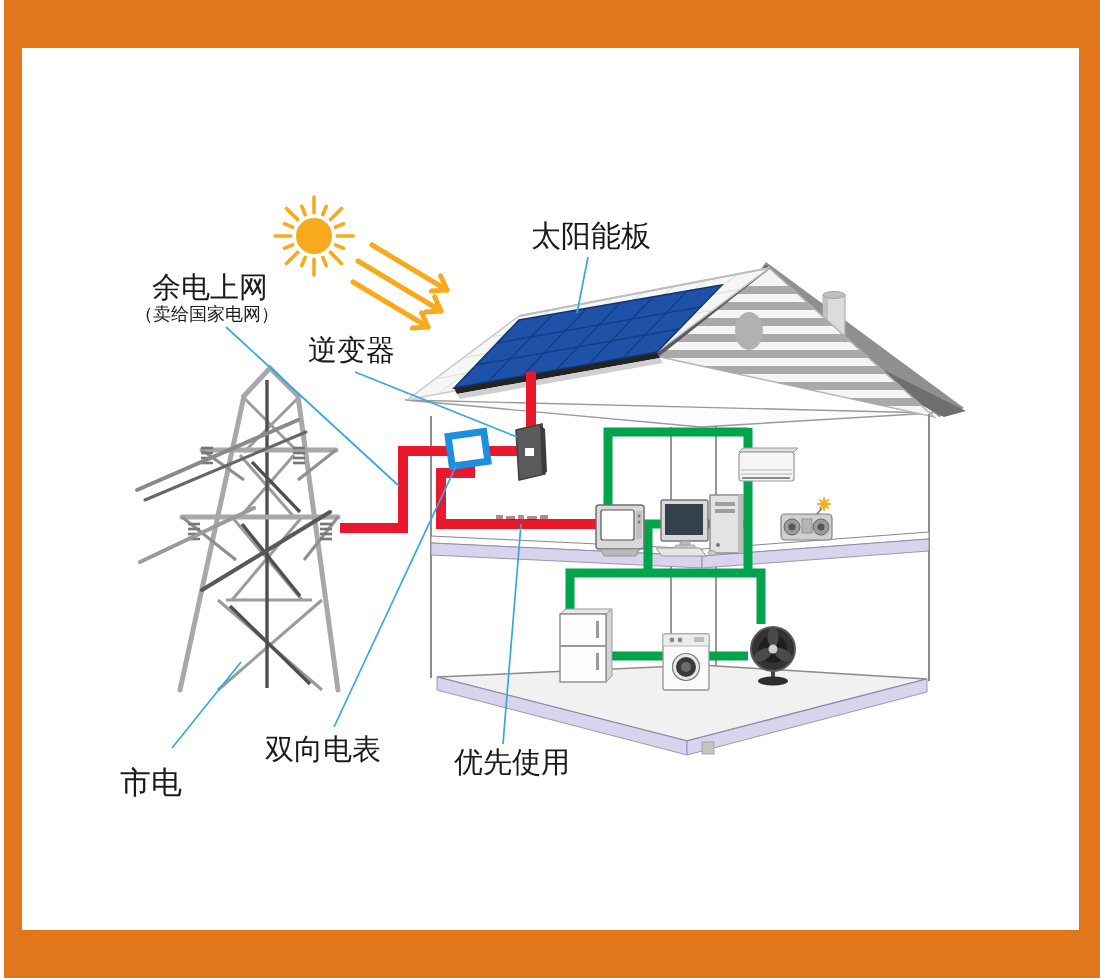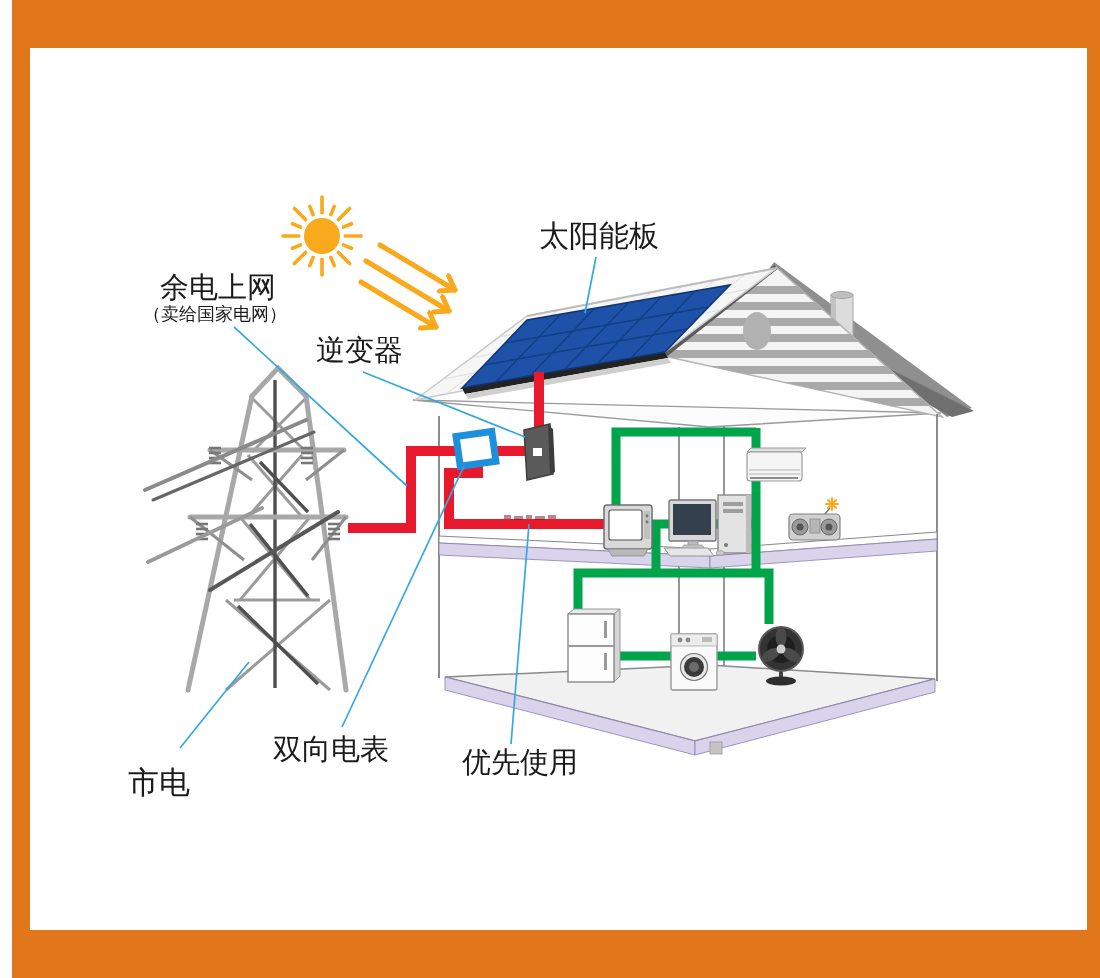--- a/index.html
+++ b/index.html
@@ -1,21 +1,21 @@
 <!DOCTYPE html>
 <html><head>
 <meta charset="utf-8">
 <style>
   html,body{margin:0;padding:0;}
   body{
     width:1100px;height:978px;position:relative;
     font-family:"Liberation Sans", sans-serif;
     background:#ffffff;overflow:hidden;
   }
-  #stage{position:absolute;left:12px;top:0;width:908px;height:978px;}
+  #stage{position:absolute;left:4px;top:0;width:908px;height:978px;}
   svg text{font-family:"Liberation Sans", sans-serif;fill:#1a1a1a;}
 </style>
 </head>
 <body>
 
 <div id="stage">
 <svg width="1100" height="978" viewBox="0 0 1100 978" xmlns="http://www.w3.org/2000/svg">
   <defs>
     <marker id="arrowY" markerUnits="userSpaceOnUse" markerWidth="30" markerHeight="30" refX="15" refY="11" orient="auto">
       <path d="M2,2 L15,11 L2,20" fill="none" stroke="#F9A91C" stroke-width="5" stroke-linecap="round" stroke-linejoin="round"></path>

